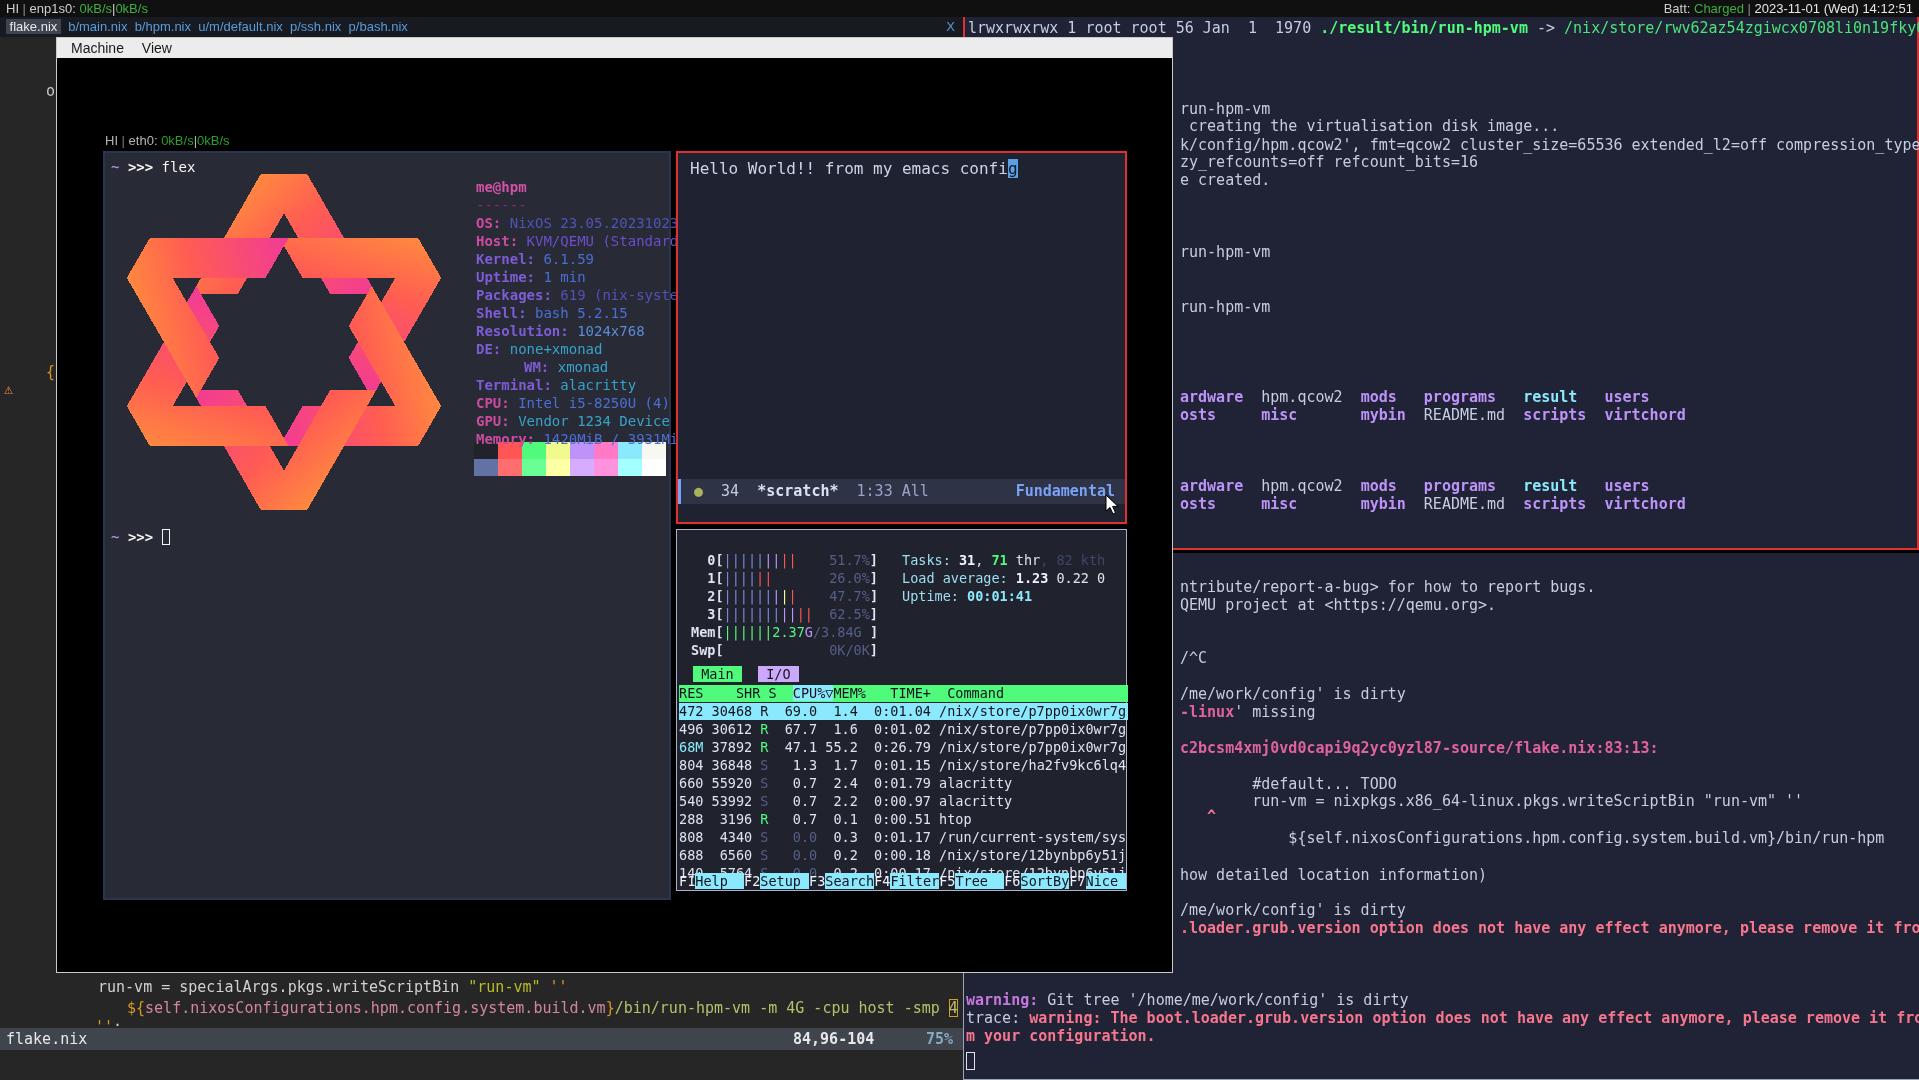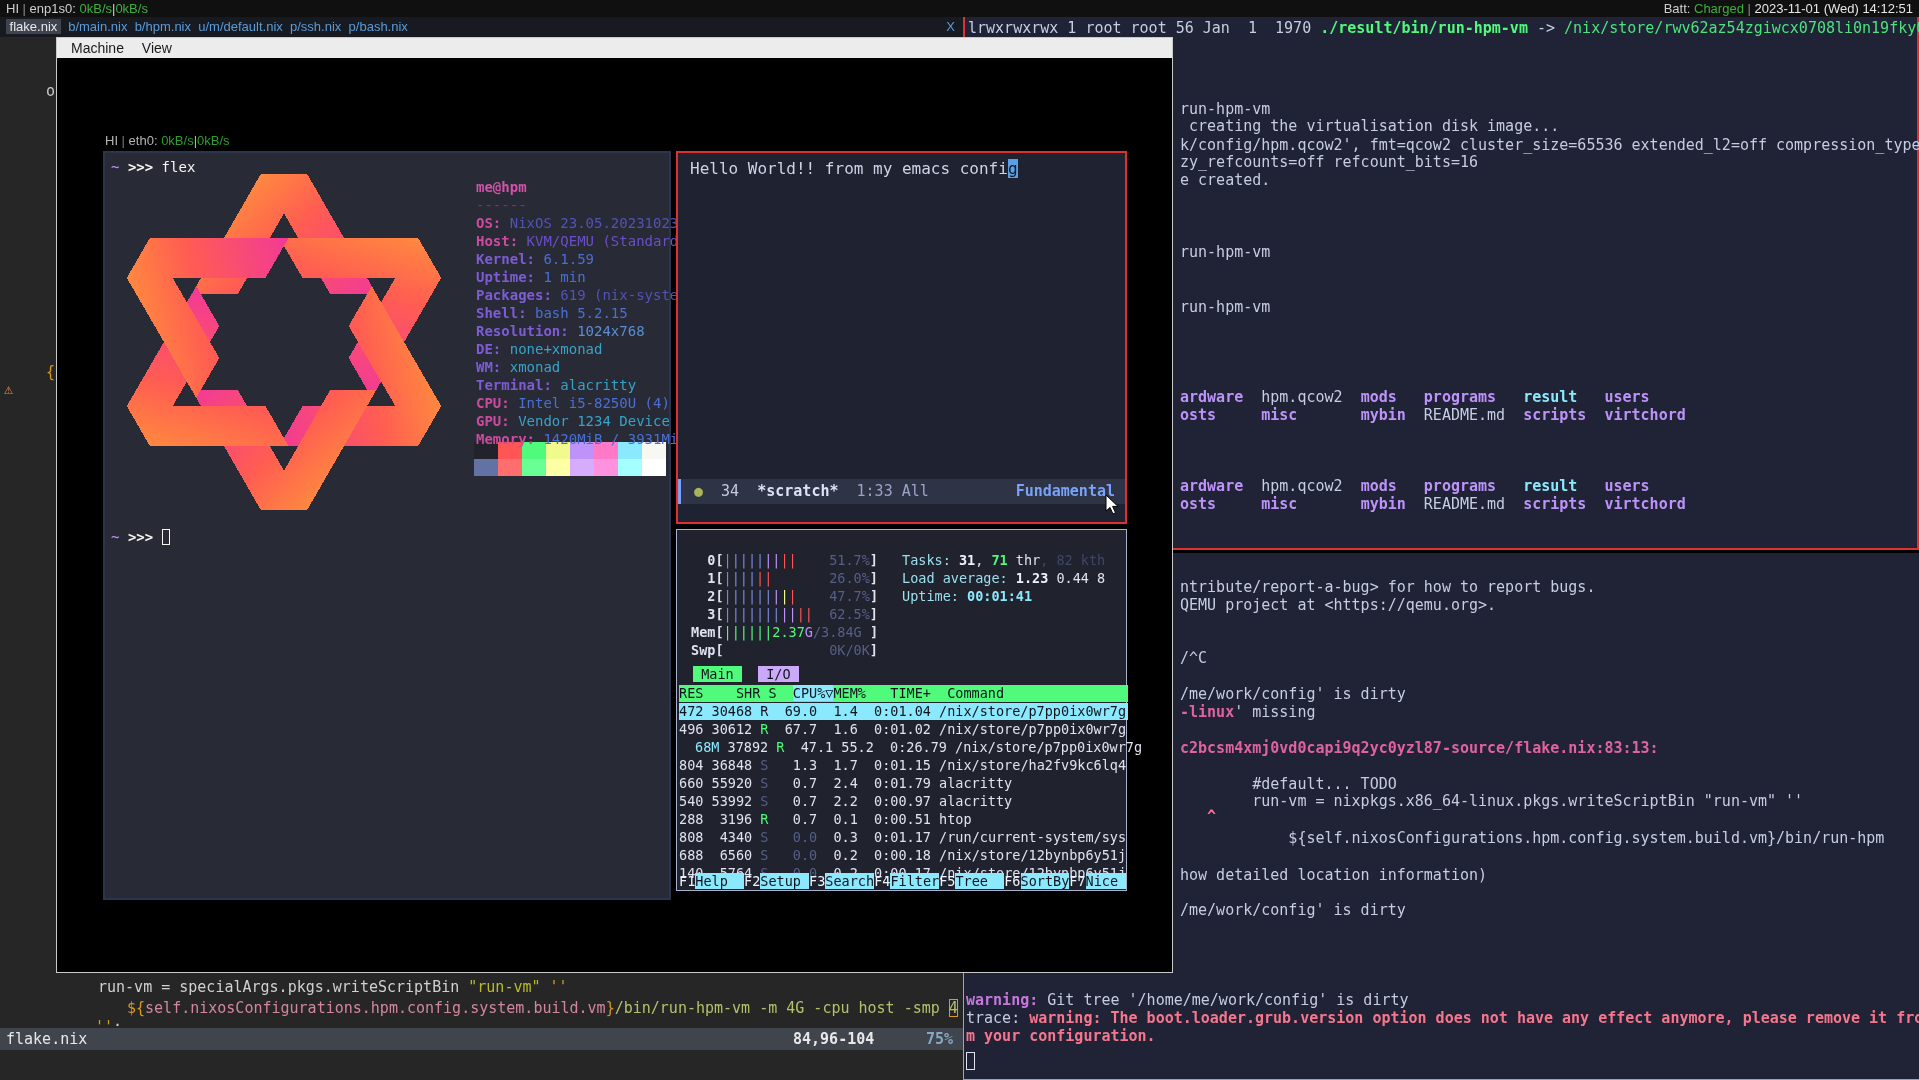--- a/index.html
+++ b/index.html
@@ -102,20 +102,21 @@
       <div class="tl" style="top: 96px; left: 216px;"><span>/^C</span></div>
       <div class="tl" style="top: 132px; left: 216px;"><span>/me/work/config' is dirty</span></div>
       <div class="tl" style="top: 150px; left: 216px;"><span style="color: rgb(224, 99, 158); font-weight: bold;">-linux</span><span>' missing</span></div>
       <div class="tl" style="top: 186px; left: 216px;"><span style="color: rgb(224, 99, 158); font-weight: bold;">c2bcsm4xmj0vd0capi9q2yc0yzl87-source/flake.nix:83:13:</span></div>
       <div class="tl" style="top: 222px; left: 216px;"><span>        #default... TODO</span></div>
       <div class="tl" style="top: 239px; left: 216px;"><span>        run-vm = nixpkgs.x86_64-linux.pkgs.writeScriptBin "run-vm" ''</span></div>
       <div class="tl" style="top: 254px; left: 216px;"><span style="color: rgb(247, 118, 142); font-weight: bold;">   ^</span></div>
       <div class="tl" style="top: 276px; left: 216px;"><span>            ${self.nixosConfigurations.hpm.config.system.build.vm}/bin/run-hpm</span></div>
       <div class="tl" style="top: 313px; left: 216px;"><span>how detailed location information)</span></div>
       <div class="tl" style="top: 348px; left: 216px;"><span>/me/work/config' is dirty</span></div>
+      <div class="tl" style="top: 366px; left: 216px;"><span style="color: rgb(247, 118, 142); font-weight: bold;">.loader.grub.version option does not have any effect anymore, please remove it fro</span></div>
       <div class="tl" style="top: 438px; left: 2px;"><span style="color: rgb(198, 120, 221); font-weight: bold;">warning:</span><span> Git tree '/home/me/work/config' is dirty</span></div>
       <div class="tl" style="top: 456px; left: 2px;"><span>trace: </span><span style="color: rgb(247, 118, 142); font-weight: bold;">warning: The boot.loader.grub.version option does not have any effect anymore, please remove it fro</span></div>
       <div class="tl" style="top: 474px; left: 2px;"><span style="color: rgb(247, 118, 142); font-weight: bold;">m your configuration.</span></div>
       <div class="tl" style="top: 499px; left: 2px;"><span style="box-shadow: rgb(223, 227, 240) 0px 0px 0px 1px inset;"> </span></div>
     </div>
 
   <div id="qemu" class="abs">
     <div id="qmenu" class="abs f-sans" style="font-size:14px;line-height:20px">
       <span>Machine</span>
       <span>View</span>
@@ -172,21 +173,21 @@
           <div class="tl" style="top: 26px; left: 371px;"><span style="color: rgb(210, 82, 168); font-weight: bold;">me@hpm</span></div>
           <div class="tl" style="top: 44px; left: 371px;"><span style="color: rgb(138, 46, 106);">------</span></div>
           <div class="tl" style="top: 62px; left: 371px;"><span style="color: rgb(203, 75, 158); font-weight: bold;">OS: </span><span style="color: rgb(83, 83, 181);">NixOS 23.05.20231023</span></div>
           <div class="tl" style="top: 80px; left: 371px;"><span style="color: rgb(203, 75, 158); font-weight: bold;">Host: </span><span style="color: rgb(106, 79, 201);">KVM/QEMU (Standard</span></div>
           <div class="tl" style="top: 98px; left: 371px;"><span style="color: rgb(126, 92, 214); font-weight: bold;">Kernel: </span><span style="color: rgb(74, 111, 212);">6.1.59</span></div>
           <div class="tl" style="top: 116px; left: 371px;"><span style="color: rgb(126, 92, 214); font-weight: bold;">Uptime: </span><span style="color: rgb(74, 111, 212);">1 min</span></div>
           <div class="tl" style="top: 134px; left: 371px;"><span style="color: rgb(126, 92, 214); font-weight: bold;">Packages: </span><span style="color: rgb(83, 83, 181);">619 (nix-syste</span></div>
           <div class="tl" style="top: 152px; left: 371px;"><span style="color: rgb(126, 92, 214); font-weight: bold;">Shell: </span><span style="color: rgb(74, 111, 212); margin-top: 7px;">bash 5.2.15</span></div>
           <div class="tl" style="top: 170px; left: 371px;"><span style="color: rgb(126, 92, 214); font-weight: bold;">Resolution: </span><span style="color: rgb(91, 141, 214);">1024x768</span></div>
           <div class="tl" style="top: 188px; left: 371px;"><span style="color: rgb(126, 92, 214); font-weight: bold;">DE: </span><span style="color: rgb(56, 163, 200);">none+xmonad</span></div>
-          <div class="tl" style="top: 206px; left: 371px;"><span style="color: rgb(126, 92, 214); font-weight: bold;">WM: </span><span style="color: rgb(56, 163, 200);">xmonad</span></div>
+          <div class="tl" style="top: 206px; left: 371px;"><span style="color: rgb(126, 92, 214); font-weight: bold; margin-left: 48px;">WM: </span><span style="color: rgb(56, 163, 200);">xmonad</span></div>
           <div class="tl" style="top: 224px; left: 371px;"><span style="color: rgb(126, 92, 214); font-weight: bold; margin-top: 8px;">Terminal: </span><span style="color: rgb(56, 163, 200);">alacritty</span></div>
           <div class="tl" style="top: 242px; left: 371px;"><span style="color: rgb(203, 75, 158); font-weight: bold;">CPU: </span><span style="color: rgb(74, 111, 212);">Intel i5-8250U (4)</span></div>
           <div class="tl" style="top: 260px; left: 371px;"><span style="color: rgb(203, 75, 158); font-weight: bold;">GPU: </span><span style="color: rgb(56, 163, 200);">Vendor 1234 Device</span></div>
           <div class="tl" style="top: 278px; left: 371px;"><span style="color: rgb(203, 75, 158); font-weight: bold;">Memory: </span><span style="color: rgb(74, 111, 212);">1420MiB / 3931Mi</span></div>
           <div class="tl" style="top: 376px; left: 6px;"><span style="color: rgb(189, 147, 249);">~</span><span> </span><span style="color: rgb(248, 248, 242); font-weight: bold;">&gt;&gt;&gt;</span><span> </span><span style="box-shadow: rgb(248, 248, 242) 0px 0px 0px 1px inset;"> </span></div>
         </div>
 
       <div id="vmemacs" class="abs m16">
         <div id="vmemodeline" class="abs m15">
           <div id="vmeaccent" class="abs"></div>
@@ -197,27 +198,27 @@
         </div>
 
       <div id="vmhtop" class="abs m135">
           <div class="tl" style="top: 22px; left: 14px;"><span style="color: rgb(223, 227, 240); font-weight: bold;">  0[</span><span style="color: rgb(123, 136, 216);">|||||</span><span style="color: rgb(189, 147, 249);">||</span><span style="color: rgb(255, 85, 85);">||</span><span>    </span><span style="color: rgb(86, 95, 137);">51.7%</span><span style="color: rgb(223, 227, 240); font-weight: bold;">]</span></div>
           <div class="tl" style="top: 40px; left: 14px;"><span style="color: rgb(223, 227, 240); font-weight: bold;">  1[</span><span style="color: rgb(123, 136, 216);">||||</span><span style="color: rgb(255, 85, 85);">||</span><span>       </span><span style="color: rgb(86, 95, 137);">26.0%</span><span style="color: rgb(223, 227, 240); font-weight: bold;">]</span></div>
           <div class="tl" style="top: 58px; left: 14px;"><span style="color: rgb(223, 227, 240); font-weight: bold;">  2[</span><span style="color: rgb(123, 136, 216);">||||||</span><span style="color: rgb(189, 147, 249);">|</span><span style="color: rgb(241, 250, 140);">|</span><span style="color: rgb(255, 85, 85);">|</span><span>    </span><span style="color: rgb(86, 95, 137);">47.7%</span><span style="color: rgb(223, 227, 240); font-weight: bold;">]</span></div>
           <div class="tl" style="top: 76px; left: 14px;"><span style="color: rgb(223, 227, 240); font-weight: bold;">  3[</span><span style="color: rgb(123, 136, 216);">|||||||</span><span style="color: rgb(189, 147, 249);">||</span><span style="color: rgb(255, 85, 85);">||</span><span>  </span><span style="color: rgb(86, 95, 137);">62.5%</span><span style="color: rgb(223, 227, 240); font-weight: bold;">]</span></div>
           <div class="tl" style="top: 94px; left: 14px;"><span style="color: rgb(223, 227, 240); font-weight: bold;">Mem[</span><span style="color: rgb(80, 250, 123);">||||||</span><span style="color: rgb(80, 250, 123);">2.37</span><span style="color: rgb(189, 147, 249);">G</span><span style="color: rgb(86, 95, 137);">/3.84G</span><span> </span><span style="color: rgb(223, 227, 240); font-weight: bold;">]</span></div>
           <div class="tl" style="top: 112px; left: 14px;"><span style="color: rgb(223, 227, 240); font-weight: bold;">Swp[</span><span>             </span><span style="color: rgb(86, 95, 137);">0K/0K</span><span style="color: rgb(223, 227, 240); font-weight: bold;">]</span></div>
           <div class="tl" style="top: 22px; left: 225px;"><span style="color: rgb(157, 223, 239);">Tasks: </span><span style="color: rgb(238, 242, 252); font-weight: bold;">31</span><span style="color: rgb(223, 227, 240);">, </span><span style="color: rgb(80, 250, 123); font-weight: bold;">71</span><span style="color: rgb(223, 227, 240);"> thr</span><span style="color: rgb(63, 70, 104);">, 82 kth</span></div>
-          <div class="tl" style="top: 40px; left: 225px;"><span style="color: rgb(157, 223, 239);">Load average: </span><span style="color: rgb(238, 242, 252); font-weight: bold;">1.23</span><span style="color: rgb(223, 227, 240);"> 0.44 8</span></div>
+          <div class="tl" style="top: 40px; left: 225px;"><span style="color: rgb(157, 223, 239);">Load average: </span><span style="color: rgb(238, 242, 252); font-weight: bold;">1.23</span><span style="color: rgb(223, 227, 240);"> 0.22 0</span></div>
           <div class="tl" style="top: 58px; left: 225px;"><span style="color: rgb(157, 223, 239);">Uptime: </span><span style="color: rgb(139, 233, 253); font-weight: bold;">00:01:41</span></div>
           <div class="tl" style="top: 136px; left: 16px;"><span style="color: rgb(21, 22, 30); background: rgb(80, 250, 123);"> Main </span><span>  </span><span style="color: rgb(21, 22, 30); background: rgb(202, 169, 250);"> I/O </span></div>
           <div class="tl" style="top: 155px; left: 2px; background: rgb(80, 250, 123); width: 100%;"><span style="color: rgb(17, 19, 31);">RES    SHR S  </span><span style="color: rgb(17, 19, 31); background: rgb(139, 233, 253);">CPU%▽</span><span style="color: rgb(17, 19, 31);">MEM%   TIME+  Command</span></div>
           <div class="tl" style="top: 173px; left: 2px; background: rgb(139, 233, 253); width: 100%;"><span style="color: rgb(17, 19, 31);">472 30468 R  69.0  1.4  0:01.04 /nix/store/p7pp0ix0wr7g</span></div>
           <div class="tl" style="top: 191px; left: 2px;"><span>496 30612 </span><span style="color: rgb(80, 250, 123);">R</span><span>  67.7  1.6  0:01.02 /nix/store/p7pp0ix0wr7g</span></div>
-          <div class="tl" style="top: 209px; left: 18px;"><span style="color: rgb(139, 233, 253);">68M</span><span> 37892 </span><span style="color: rgb(80, 250, 123);">R</span><span>  47.1 55.2  0:26.79 /nix/store/p7pp0ix0wr7g</span></div>
+          <div class="tl" style="top: 209px; left: 2px;"><span style="color: rgb(139, 233, 253);">68M</span><span> 37892 </span><span style="color: rgb(80, 250, 123);">R</span><span>  47.1 55.2  0:26.79 /nix/store/p7pp0ix0wr7g</span></div>
           <div class="tl" style="top: 227px; left: 2px;"><span>804 36848 </span><span style="color: rgb(86, 95, 137);">S</span><span>   1.3  1.7  0:01.15 /nix/store/ha2fv9kc6lq4</span></div>
           <div class="tl" style="top: 245px; left: 2px;"><span>660 55920 </span><span style="color: rgb(86, 95, 137);">S</span><span>   0.7  2.4  0:01.79 alacritty</span></div>
           <div class="tl" style="top: 263px; left: 2px;"><span>540 53992 </span><span style="color: rgb(86, 95, 137);">S</span><span>   0.7  2.2  0:00.97 alacritty</span></div>
           <div class="tl" style="top: 281px; left: 2px;"><span>288  3196 </span><span style="color: rgb(80, 250, 123);">R</span><span>   0.7  0.1  0:00.51 htop</span></div>
           <div class="tl" style="top: 299px; left: 2px;"><span>808  4340 </span><span style="color: rgb(86, 95, 137);">S</span><span>   </span><span style="color: rgb(86, 95, 137);">0.0</span><span>  0.3  0:01.17 /run/current-system/sys</span></div>
           <div class="tl" style="top: 317px; left: 2px;"><span>688  6560 </span><span style="color: rgb(86, 95, 137);">S</span><span>   </span><span style="color: rgb(86, 95, 137);">0.0</span><span>  0.2  0:00.18 /nix/store/12bynbp6y51j</span></div>
           <div class="tl" style="top: 335px; left: 2px;"><span>140  5764 </span><span style="color: rgb(86, 95, 137);">S</span><span>   </span><span style="color: rgb(86, 95, 137);">0.0</span><span>  0.2  0:00.17 /nix/store/12bynbp6y51j</span></div>
           <div class="tl" style="top: 343px; left: 2px;"><span style="color: rgb(238, 242, 252);">F1</span><span style="color: rgb(17, 19, 31); background: rgb(139, 233, 253);">Help  </span><span style="color: rgb(238, 242, 252);">F2</span><span style="color: rgb(17, 19, 31); background: rgb(139, 233, 253);">Setup </span><span style="color: rgb(238, 242, 252);">F3</span><span style="color: rgb(17, 19, 31); background: rgb(139, 233, 253);">Search</span><span style="color: rgb(238, 242, 252);">F4</span><span style="color: rgb(17, 19, 31); background: rgb(139, 233, 253);">Filter</span><span style="color: rgb(238, 242, 252);">F5</span><span style="color: rgb(17, 19, 31); background: rgb(139, 233, 253);">Tree  </span><span style="color: rgb(238, 242, 252);">F6</span><span style="color: rgb(17, 19, 31); background: rgb(139, 233, 253);">SortBy</span><span style="color: rgb(238, 242, 252);">F7</span><span style="color: rgb(17, 19, 31); background: rgb(139, 233, 253);">Nice</span><span style="background: rgb(139, 233, 253);"> </span></div>
         </div>
     </div>

